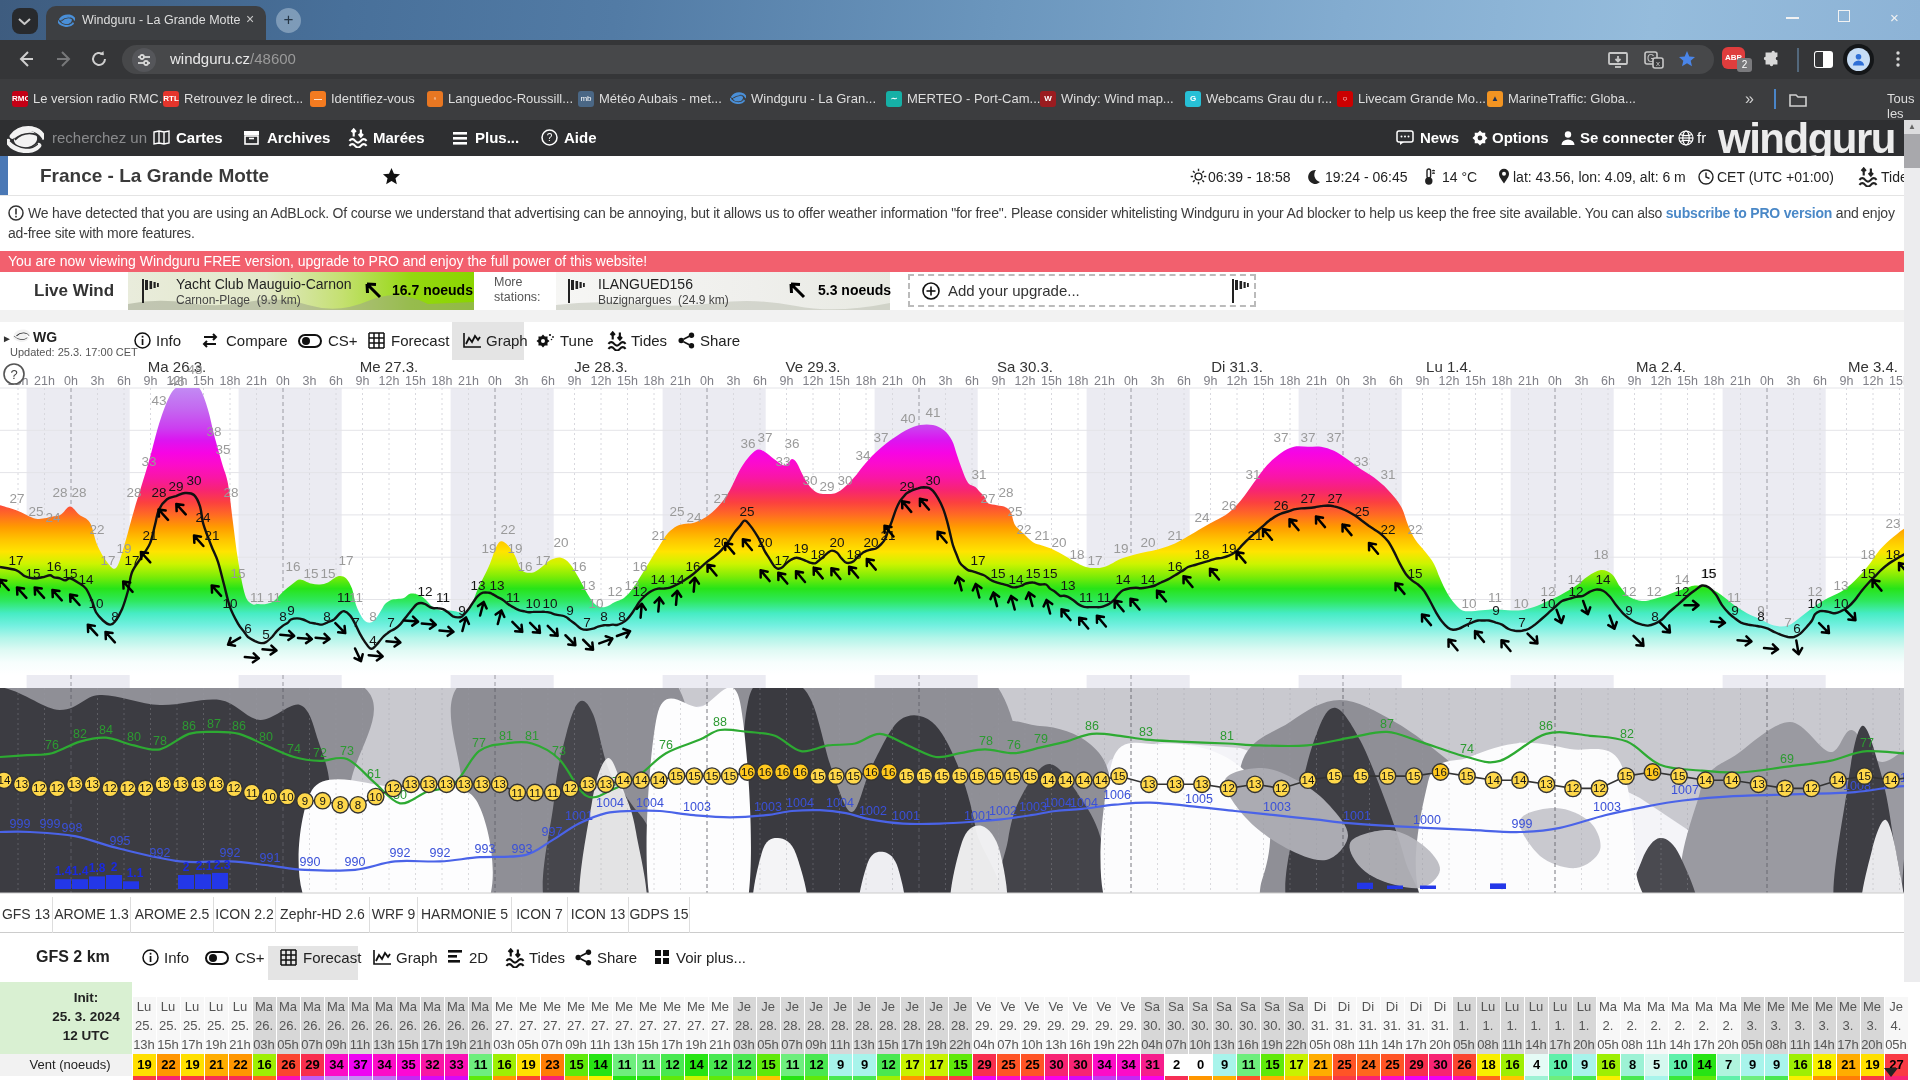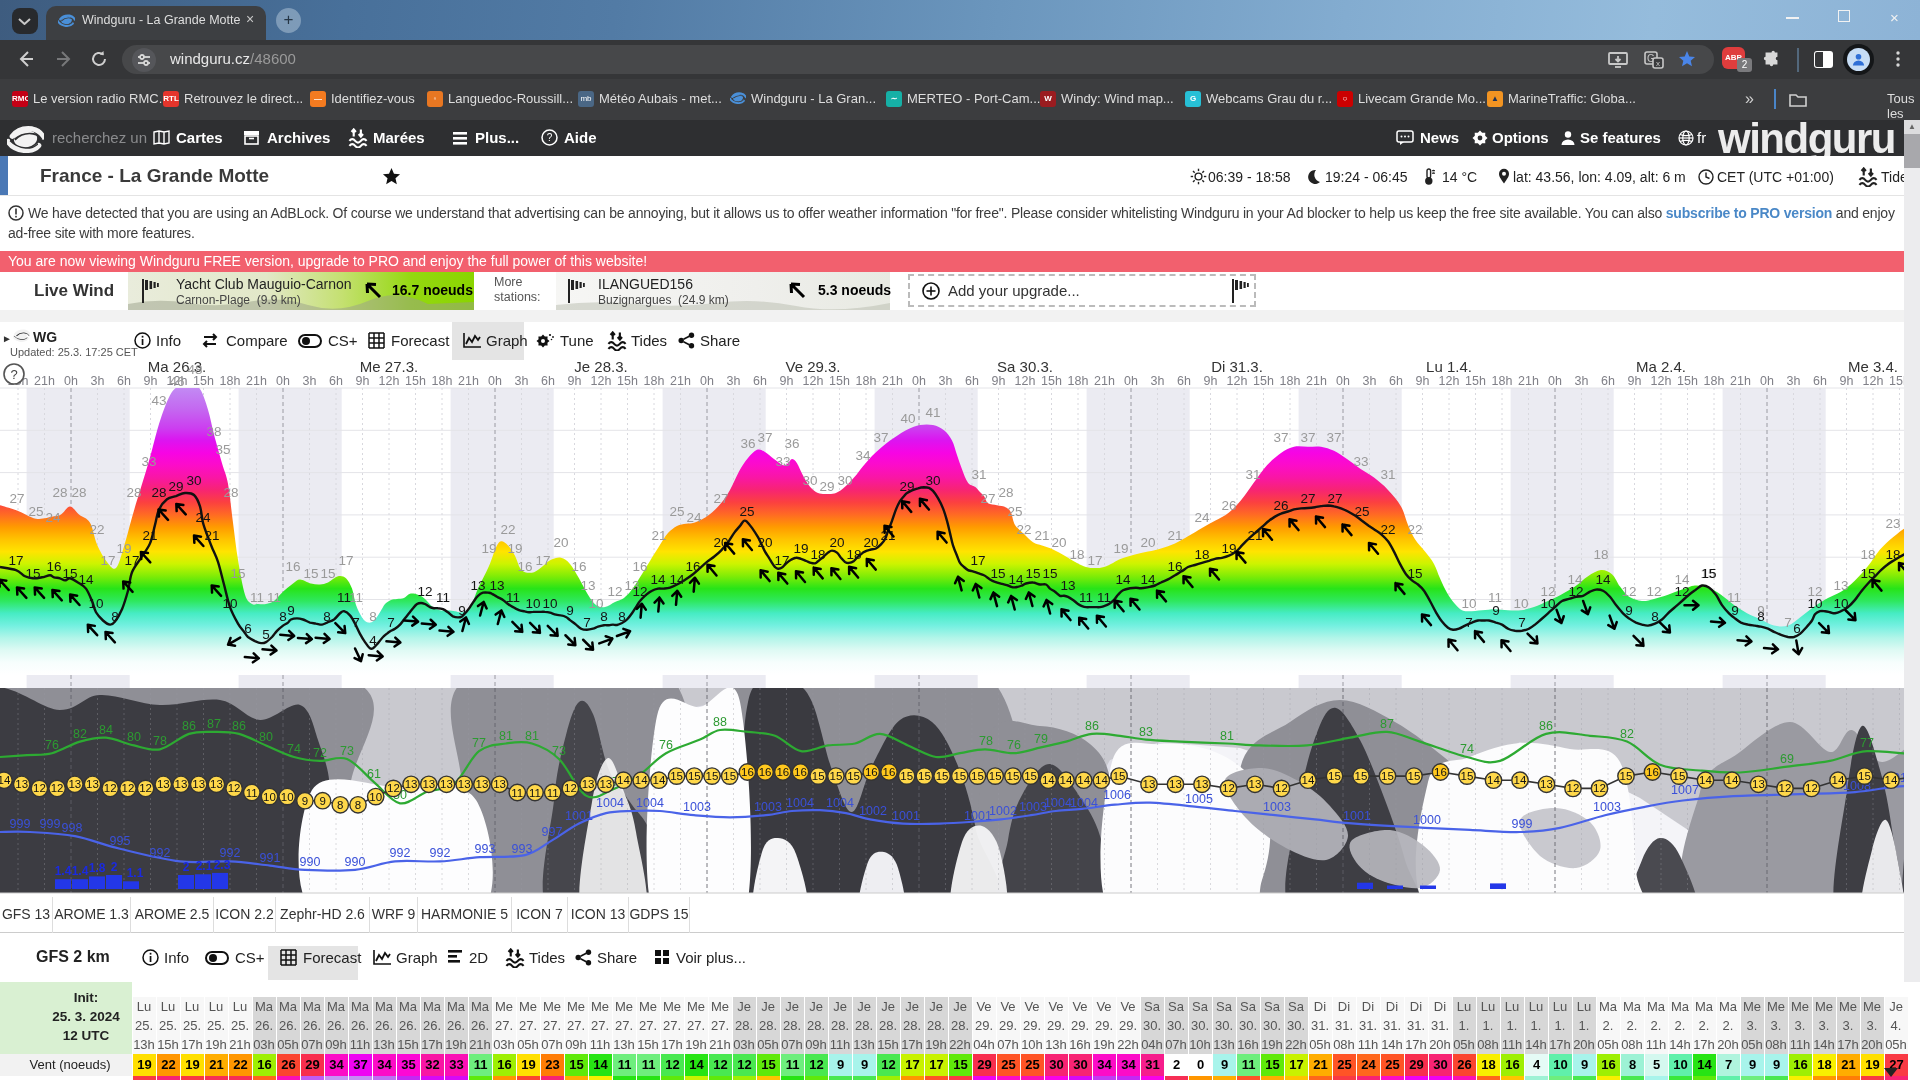--- a/index.html
+++ b/index.html
@@ -174,21 +174,21 @@
     <div style="position:absolute;left:1420px;top:9px;font-weight:bold">News</div>
     <div style="position:absolute;left:1472px;top:10px;line-height:0"><svg width="16" height="16" viewBox="0 0 16 16">
         <path d="M15.50,8.00 L13.17,10.14 L13.30,13.30 L10.14,13.17 L8.00,15.50 L5.86,13.17 L2.70,13.30 L2.83,10.14 L0.50,8.00 L2.83,5.86 L2.70,2.70 L5.86,2.83 L8.00,0.50 L10.14,2.83 L13.30,2.70 L13.17,5.86 Z" fill="#fff"></path>
         <circle cx="8" cy="8" r="2.4" fill="#2f3032"></circle>
       </svg></div>
     <div style="position:absolute;left:1492px;top:9px;font-weight:bold">Options</div>
     <div style="position:absolute;left:1560px;top:10px;line-height:0"><svg width="16" height="16" viewBox="0 0 16 16">
         <circle cx="8" cy="4.5" r="3.2" fill="#fff"></circle>
         <path d="M1.5,15 a6.5,5.5 0 0 1 13,0 Z" fill="#fff"></path>
       </svg></div>
-    <div style="position:absolute;left:1580px;top:9px;font-weight:bold">Se features</div>
+    <div style="position:absolute;left:1580px;top:9px;font-weight:bold">Se connecter</div>
     <div style="position:absolute;left:1678px;top:10px;line-height:0"><svg width="16" height="16" viewBox="0 0 16 16">
         <g stroke="#fff" stroke-width="1.2" fill="none">
           <circle cx="8" cy="8" r="7"></circle>
           <ellipse cx="8" cy="8" rx="3.2" ry="7"></ellipse>
           <line x1="1" y1="8" x2="15" y2="8"></line>
           <path d="M2,4.5 a9,4 0 0 0 12,0 M2,11.5 a9,4 0 0 1 12,0"></path>
         </g>
       </svg></div>
     <div style="position:absolute;left:1697px;top:9px">fr</div>
     <div style="position:absolute;left:1718px;top:2px;font-size:42px;font-weight:bold;color:#ececec;letter-spacing:-1.5px;line-height:34px">windguru</div>
@@ -309,21 +309,21 @@
 <div style="position:absolute;left:0;top:322px;width:1920px;height:38px;background:#fff;font-size:15px;color:#222">
     <div style="position:absolute;left:2px;top:11px;font-size:10px;color:#333">►</div>
     <div style="position:absolute;left:13px;top:6px;line-height:0"><svg width="17" height="14" viewBox="0 0 44 36">
         <ellipse cx="22" cy="19" rx="14" ry="10.5" fill="#f2f2f2" transform="rotate(-6 22 19)"></ellipse>
         <path d="M6,16 Q14,5 30,7 Q40,9 43,17" stroke="#f2f2f2" stroke-width="6" fill="none" stroke-linecap="round"></path>
         <path d="M1,22 Q6,31 20,33 Q32,34 38,27" stroke="#f2f2f2" stroke-width="6" fill="none" stroke-linecap="round"></path>
         <path d="M8,19 Q18,10 32,12 Q39,13.5 42,19 L42,21 Q38,15 31,14 Q19,12 10,21 Z" fill="#2f3032"></path>
         <path d="M4,20 Q10,28 22,29 Q32,29.5 37,24 L37,26 Q31,31.5 22,31 Q11,30 3,22 Z" fill="#2f3032"></path>
       </svg></div>
     <div style="position:absolute;left:33px;top:7px;font-weight:bold;font-size:14px">WG</div>
-    <div style="position:absolute;left:10px;top:24px;font-size:11px;color:#555">Updated: 25.3. 17:25 CET</div>
+    <div style="position:absolute;left:10px;top:24px;font-size:11px;color:#555">Updated: 25.3. 17:00 CET</div>
     <div style="position:absolute;left:452px;top:0;width:72px;height:38px;background:#e4e4e4"></div>
     <div style="position:absolute;left:134px;top:10px;line-height:0"><svg width="17" height="17" viewBox="0 0 17 17">
         <circle cx="8.5" cy="8.5" r="7.5" fill="none" stroke="#111" stroke-width="1.5"></circle>
         <rect x="7.7" y="7" width="1.7" height="6" fill="#111"></rect>
         <rect x="7.7" y="3.8" width="1.7" height="1.8" fill="#111"></rect>
       </svg></div>
     <div style="position:absolute;left:156px;top:10px">Info</div>
     <div style="position:absolute;left:200px;top:11px;line-height:0"><svg width="20" height="16" viewBox="0 0 20 16">
         <g stroke="#111" stroke-width="2" fill="none">
           <path d="M4,4 L16,4 M13,1 L16,4 L13,7"></path>

